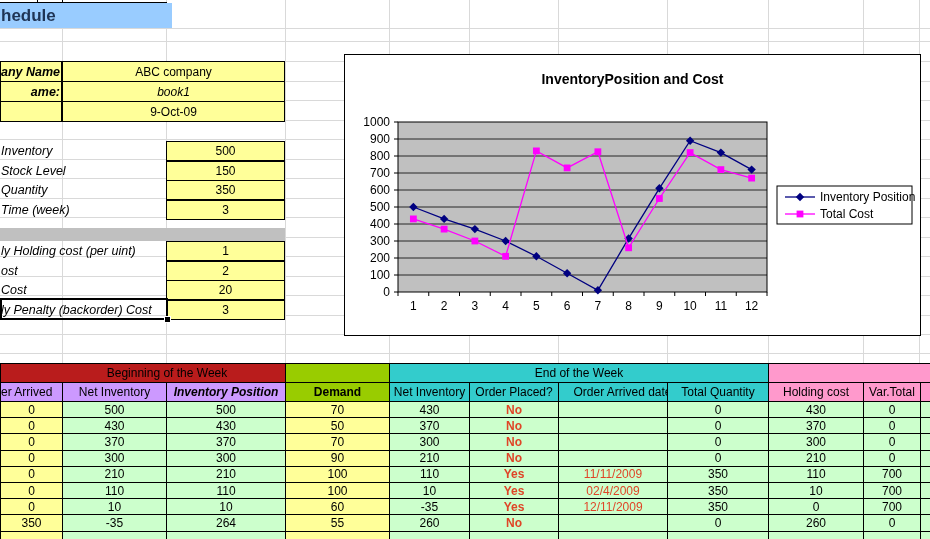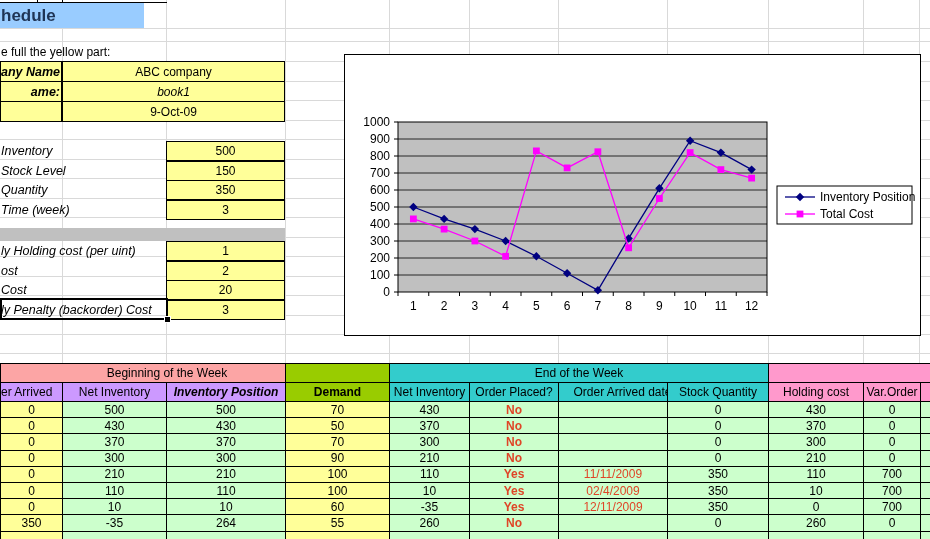--- a/index.html
+++ b/index.html
@@ -77,23 +77,22 @@
       <div class="gridline" style="left: 0px; top: 295px; width: 930px; height: 1px;"></div>
       <div class="gridline" style="left: 0px; top: 315px; width: 930px; height: 1px;"></div>
       <div class="gridline" style="left: 0px; top: 334px; width: 930px; height: 1px;"></div>
       <div class="gridline" style="left: 0px; top: 353px; width: 930px; height: 1px;"></div>
     </div>
 
   <div class="blackline" style="left:0;top:2px;width:167px;height:1px;"></div>
   <div class="blackline" style="left:37px;top:0;width:1px;height:3px;"></div>
   <div class="blackline" style="left:62px;top:0;width:1px;height:3px;"></div>
 
-  <div class="cell" id="sheet-title" style="left: 0px; top: 3px; width: 144px; height: 25px; background: rgb(153, 204, 255);">hedule</div>
-
-  <div class="cell left" style="left:1px;top:42px;width:200px;height:19px;">e full the yellow part:</div>
+  <div class="cell" id="sheet-title" style="left: 0px; top: 3px; width: 172px; height: 25px; background: rgb(153, 204, 255);">hedule</div>
+
 
   <div id="company-rows">
       <div class="cell label-cell right bold bordered" style="left: 0px; top: 61px; width: 62px; height: 21px; padding: 0px 1px; background: rgb(255, 255, 153);">pany Name</div>
       <div class="cell bordered" style="left: 62px; top: 61px; width: 223px; height: 21px; background: rgb(255, 255, 153);">ABC company</div>
       <div class="cell label-cell right bold bordered" style="left: 0px; top: 81px; width: 62px; height: 21px; padding: 0px 1px; background: rgb(255, 255, 153);">ame:</div>
       <div class="cell bordered" style="left: 62px; top: 81px; width: 223px; height: 21px; background: rgb(255, 255, 153); font-style: italic;">book1</div>
       <div class="cell label-cell right bold bordered" style="left: 0px; top: 101px; width: 62px; height: 21px; padding: 0px 1px; background: rgb(255, 255, 153);"></div>
       <div class="cell bordered" style="left: 62px; top: 101px; width: 223px; height: 21px; background: rgb(255, 255, 153);">9-Oct-09</div>
     </div>
 
@@ -119,20 +118,21 @@
       <div class="cell label-cell left" style="left: 0px; top: 280px; width: 166px; height: 20px; padding: 0px 1px;">Cost</div>
       <div class="cell bordered" style="left: 166px; top: 280px; width: 119px; height: 20px; background: rgb(255, 255, 153);">20</div>
       <div class="cell label-cell left" style="left: 0px; top: 299.5px; width: 166px; height: 20px; padding: 0px 1px;">ly Penalty (backorder) Cost</div>
       <div class="cell bordered" style="left: 166px; top: 299.5px; width: 119px; height: 20px; background: rgb(255, 255, 153);">3</div>
     </div>
 
   <div id="selection" style="left:0;top:298px;width:168px;height:22px;"></div>
   <div id="sel-handle" style="left:164px;top:316px;"></div>
 
   <div id="chart-box" style="left:344px;top:54px;width:577px;height:282px;">
+    <div id="chart-title" style="top:16px;">InventoryPosition and Cost</div>
     <svg id="chart-svg" width="575" height="280">
         <rect x="53" y="67" width="369" height="170" fill="#C0C0C0" stroke="#000" stroke-width="1"></rect>
         <line x1="49" y1="237" x2="53" y2="237" stroke="#000" stroke-width="1"></line>
         <text x="45" y="241" text-anchor="end" font-size="12">0</text>
         <line x1="53" y1="220" x2="422" y2="220" stroke="#000" stroke-width="0.8"></line>
         <line x1="49" y1="220" x2="53" y2="220" stroke="#000" stroke-width="1"></line>
         <text x="45" y="224" text-anchor="end" font-size="12">100</text>
         <line x1="53" y1="203" x2="422" y2="203" stroke="#000" stroke-width="0.8"></line>
         <line x1="49" y1="203" x2="53" y2="203" stroke="#000" stroke-width="1"></line>
         <text x="45" y="207" text-anchor="end" font-size="12">200</text>
@@ -214,34 +214,34 @@
         <line x1="440" y1="142" x2="470" y2="142" stroke="#000080" stroke-width="1.3"></line>
         <polygon points="455,137.8 459.2,142 455,146.2 450.8,142" fill="#000080"></polygon>
         <text x="475" y="146" font-size="12">Inventory Position</text>
         <line x1="440" y1="159" x2="470" y2="159" stroke="#FF00FF" stroke-width="1.3"></line>
         <rect x="451.6" y="155.6" width="6.8" height="6.8" fill="#FF00FF"></rect>
         <text x="475" y="163" font-size="12">Total Cost</text>
       </svg>
   </div>
 
   <div id="table">
-      <div class="tbl-cell" style="left: 0px; top: 363px; width: 286px; height: 20px; background: #fca5a5; padding-left: 48px;">Beginning of the Week</div>
+      <div class="tbl-cell" style="left: 0px; top: 363px; width: 286px; height: 20px; background: #b91c1c; padding-left: 48px;">Beginning of the Week</div>
       <div class="tbl-cell" style="left: 285px; top: 363px; width: 105px; height: 20px; background: rgb(153, 204, 0);"></div>
       <div class="tbl-cell" style="left: 389px; top: 363px; width: 380px; height: 20px; background: rgb(51, 204, 204);">End of the Week</div>
       <div class="tbl-cell" style="left: 768px; top: 363px; width: 163px; height: 20px; background: rgb(255, 153, 204);"></div>
       <div class="tbl-cell" style="left: 0px; top: 382px; width: 63px; height: 20px; background: rgb(204, 153, 255); justify-content: flex-start;">er Arrived</div>
       <div class="tbl-cell" style="left: 62px; top: 382px; width: 105px; height: 20px; background: rgb(204, 153, 255);">Net Inventory</div>
       <div class="tbl-cell bold italic" style="left: 166px; top: 382px; width: 120px; height: 20px; background: rgb(204, 153, 255);">Inventory Position</div>
       <div class="tbl-cell bold" style="left: 285px; top: 382px; width: 105px; height: 20px; background: rgb(153, 204, 0);">Demand</div>
       <div class="tbl-cell" style="left: 389px; top: 382px; width: 81px; height: 20px; background: rgb(51, 204, 204);">Net Inventory</div>
       <div class="tbl-cell" style="left: 469px; top: 382px; width: 90px; height: 20px; background: rgb(51, 204, 204);">Order Placed?</div>
       <div class="tbl-cell" style="left: 558px; top: 382px; width: 129px; height: 20px; background: rgb(51, 204, 204);">Order Arrived date</div>
-      <div class="tbl-cell" style="left: 667px; top: 382px; width: 102px; height: 20px; background: rgb(51, 204, 204);">Stock Quantity</div>
+      <div class="tbl-cell" style="left: 667px; top: 382px; width: 102px; height: 20px; background: rgb(51, 204, 204);">Total Quantity</div>
       <div class="tbl-cell" style="left: 768px; top: 382px; width: 96px; height: 20px; background: rgb(255, 153, 204);">Holding cost</div>
-      <div class="tbl-cell" style="left: 863px; top: 382px; width: 58px; height: 20px; background: rgb(255, 153, 204);">Var.Order</div>
+      <div class="tbl-cell" style="left: 863px; top: 382px; width: 58px; height: 20px; background: rgb(255, 153, 204);">Var.Total</div>
       <div class="tbl-cell" style="left: 920px; top: 382px; width: 12px; height: 20px; background: rgb(255, 153, 204);"></div>
       <div class="tbl-cell" style="left: 0px; top: 401px; width: 63px; height: 17.2px; background: rgb(255, 255, 153);">0</div>
       <div class="tbl-cell" style="left: 62px; top: 401px; width: 105px; height: 17.2px; background: rgb(204, 255, 204);">500</div>
       <div class="tbl-cell" style="left: 166px; top: 401px; width: 120px; height: 17.2px; background: rgb(204, 255, 204);">500</div>
       <div class="tbl-cell" style="left: 285px; top: 401px; width: 105px; height: 17.2px; background: rgb(255, 255, 153);">70</div>
       <div class="tbl-cell" style="left: 389px; top: 401px; width: 81px; height: 17.2px; background: rgb(204, 255, 204);">430</div>
       <div class="tbl-cell bold" style="left: 469px; top: 401px; width: 90px; height: 17.2px; background: rgb(204, 255, 204); color: rgb(223, 69, 39);">No</div>
       <div class="tbl-cell" style="left: 558px; top: 401px; width: 110px; height: 17.2px; background: rgb(204, 255, 204); color: rgb(223, 69, 39);"></div>
       <div class="tbl-cell" style="left: 667px; top: 401px; width: 102px; height: 17.2px; background: rgb(204, 255, 204);">0</div>
       <div class="tbl-cell" style="left: 768px; top: 401px; width: 96px; height: 17.2px; background: rgb(204, 255, 204);">430</div>

